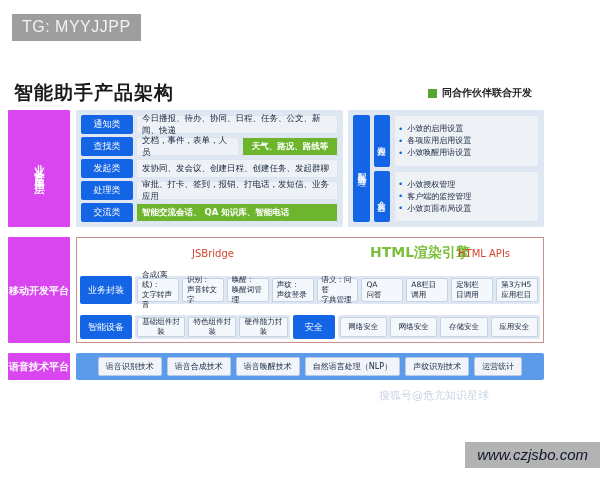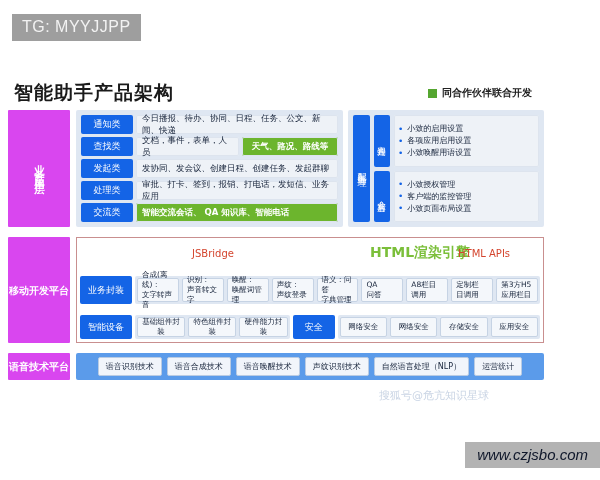--- a/index.html
+++ b/index.html
@@ -336,20 +336,20 @@
     <div class="arrow-up"></div>
   </div>
 
   <div class="layer">
     <div class="layer-label">语音技术平台</div>
     <div class="layer-body">
       <div class="voice-body">
         <div class="voice-cell">语音识别技术</div>
         <div class="voice-cell">语音合成技术</div>
         <div class="voice-cell">语音唤醒技术</div>
+        <div class="voice-cell">自然语言处理（NLP）</div>
         <div class="voice-cell">声纹识别技术</div>
-        <div class="voice-cell">自然语言处理（NLP）</div>
         <div class="voice-cell">运营统计</div>
       </div>
     </div>
   </div>
 
 </div>
 
 </body></html>

